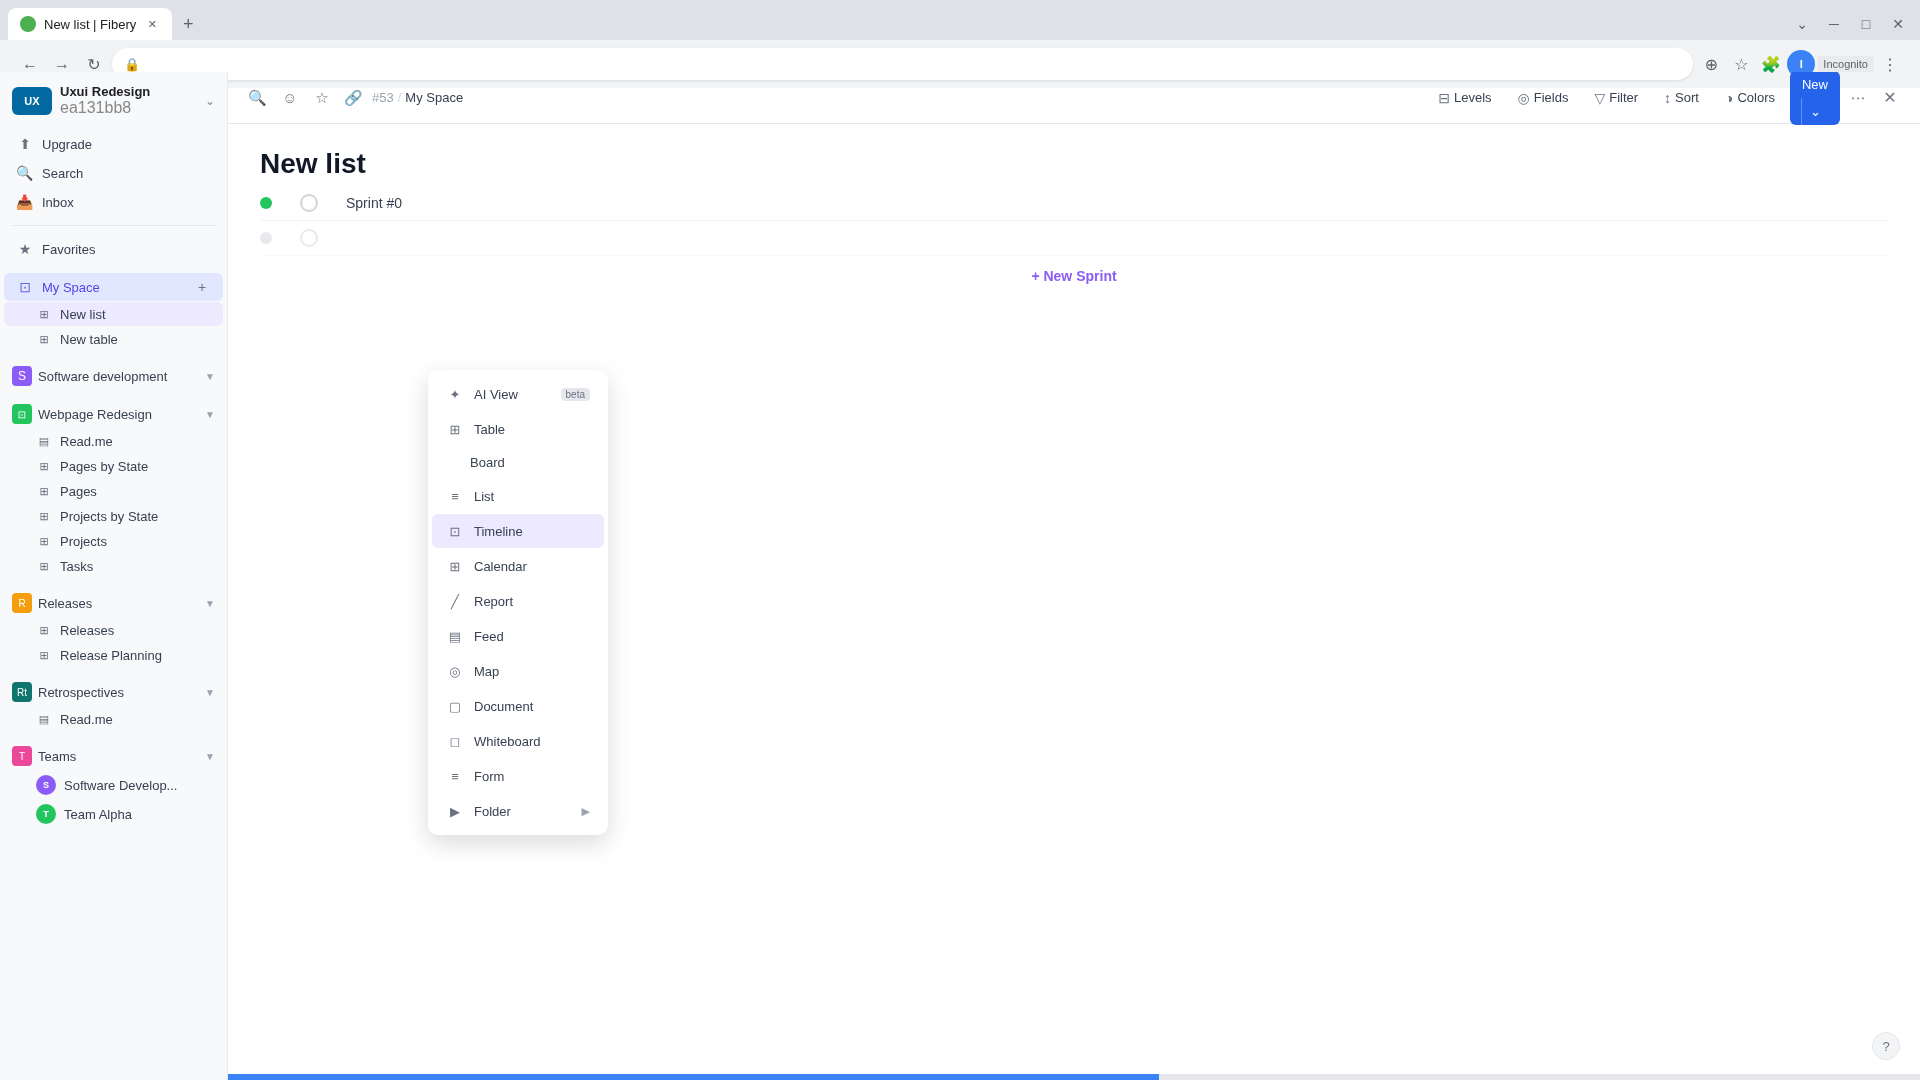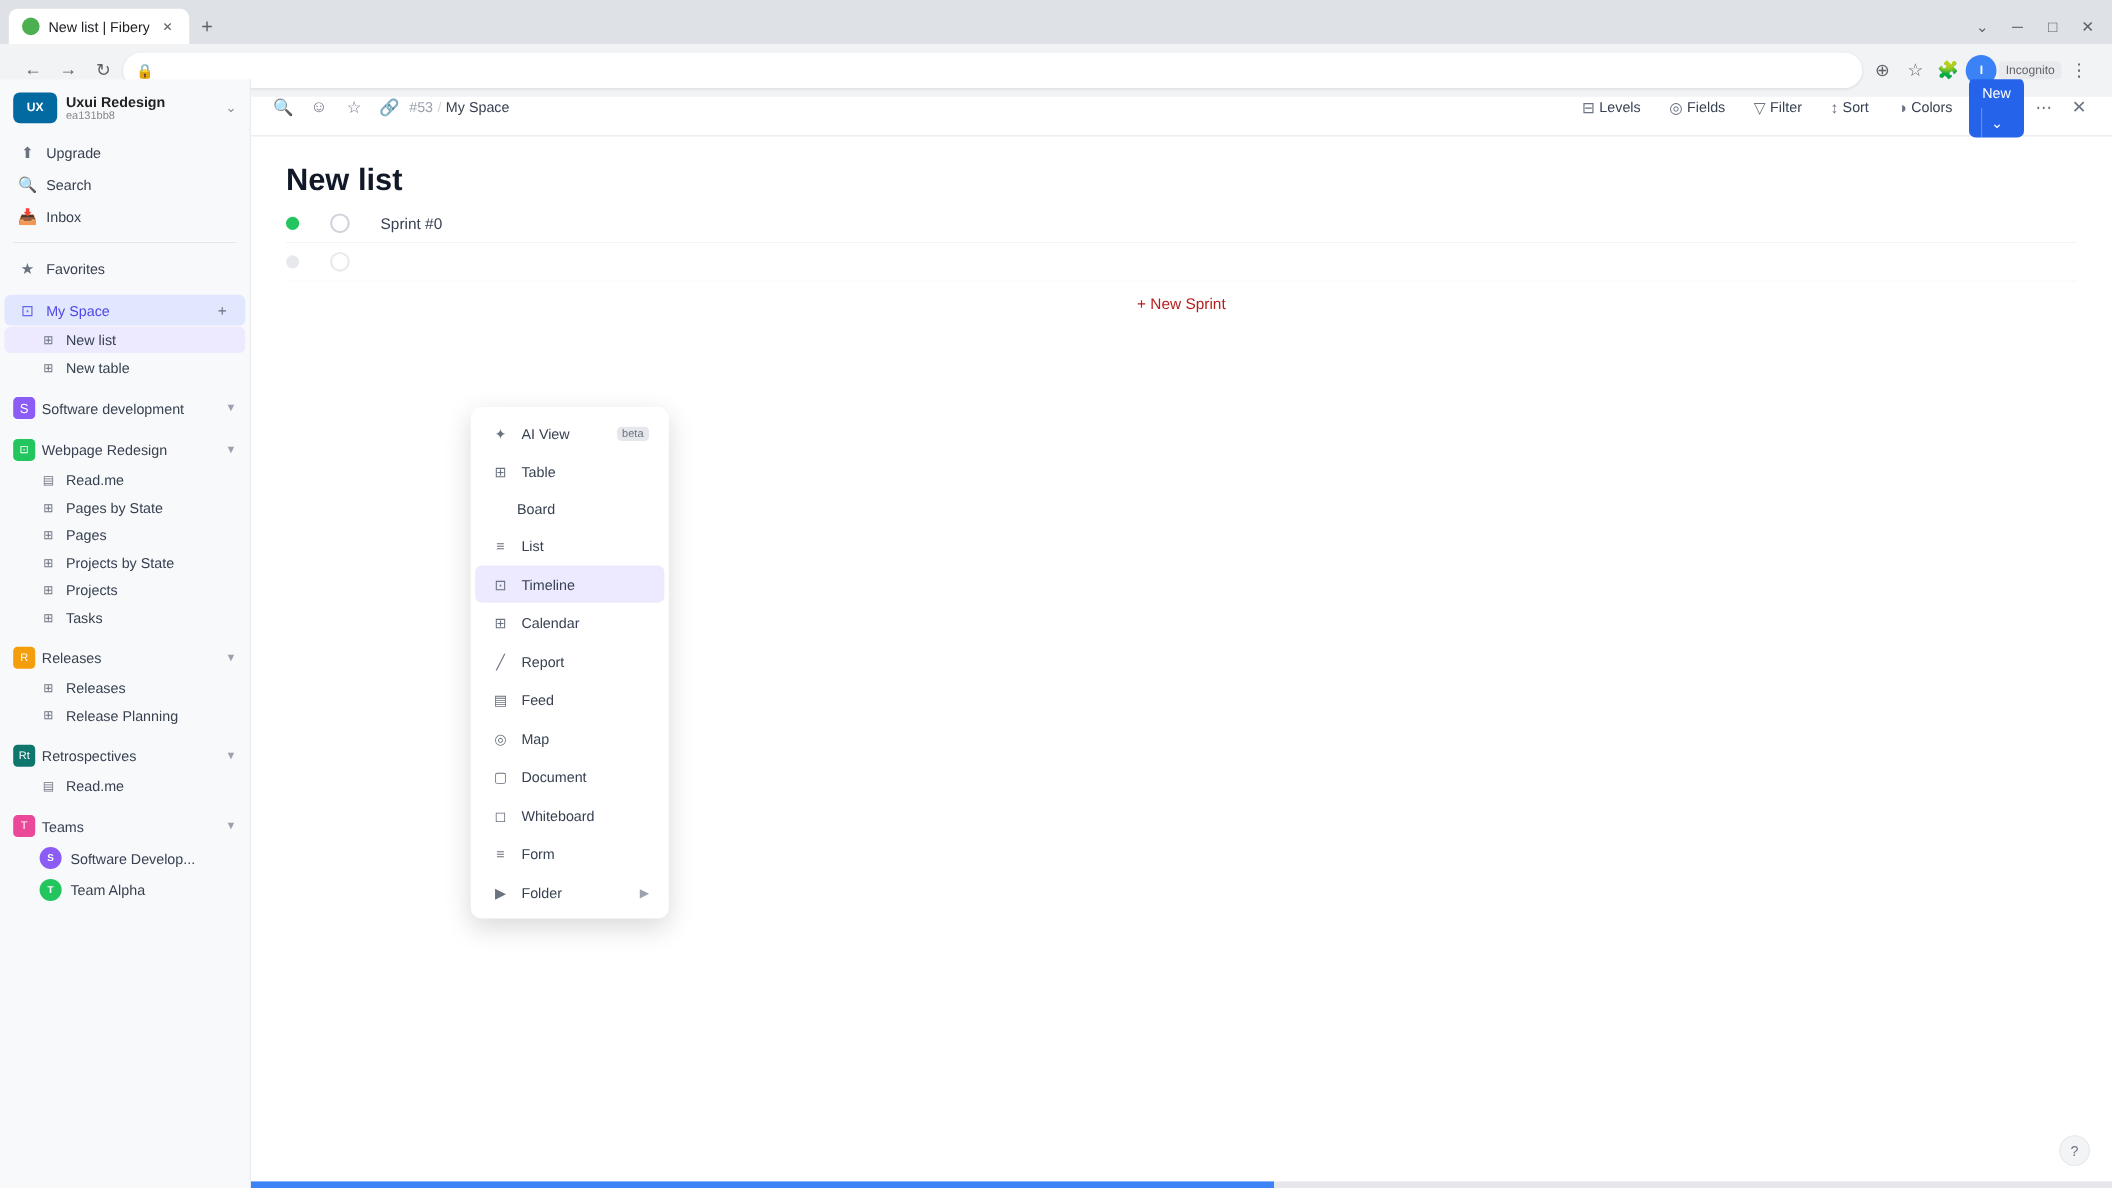--- a/index.html
+++ b/index.html
@@ -25,21 +25,21 @@
 
     
     .app { display: flex; flex: 1; overflow: hidden; }
 
     
     .sidebar { width: 228px; background: #f8f9fa; border-right: 1px solid #e8eaed; display: flex; flex-direction: column; flex-shrink: 0; overflow-y: auto; }
     .sidebar-header { display: flex; align-items: center; padding: 12px 12px 8px; gap: 8px; cursor: pointer; }
     .sidebar-avatar { width: 40px; height: 28px; border-radius: 6px; background: #0369a1; display: flex; align-items: center; justify-content: center; color: #fff; font-size: 11px; font-weight: 600; flex-shrink: 0; }
     .sidebar-workspace { flex: 1; }
     .sidebar-workspace-name { font-size: 13px; font-weight: 600; color: #202124; }
-    .sidebar-workspace-sub { font-size: 10px; color: #888; }
+    .sidebar-workspace-sub { font-size: 16px; color: #888; }
     .sidebar-chevron { color: #888; font-size: 12px; }
 
     .sidebar-item { display: flex; align-items: center; gap: 8px; padding: 5px 12px; cursor: pointer; border-radius: 6px; margin: 1px 4px; font-size: 13px; color: #374151; }
     .sidebar-item.active { background: #e0e7ff; color: #4f46e5; }
     .sidebar-item-icon { width: 18px; height: 18px; display: flex; align-items: center; justify-content: center; flex-shrink: 0; font-size: 14px; color: #6b7280; }
     .sidebar-item-label { flex: 1; font-size: 13px; }
     .sidebar-item-add { width: 18px; height: 18px; display: flex; align-items: center; justify-content: center; border-radius: 4px; color: #6b7280; font-size: 14px; cursor: pointer; }
 
     .sidebar-section { padding: 4px 0; }
     .sidebar-section-header { display: flex; align-items: center; gap: 6px; padding: 6px 12px 4px; cursor: pointer; }
@@ -73,21 +73,21 @@
     .toolbar-close-btn { width: 28px; height: 28px; display: flex; align-items: center; justify-content: center; border-radius: 6px; cursor: pointer; color: #6b7280; font-size: 16px; }
 
     
     .content { flex: 1; padding: 24px 32px; overflow-y: auto; }
     .page-title { font-size: 28px; font-weight: 700; color: #111827; margin-bottom: 6px; }
     .page-desc { font-size: 14px; color: #9ca3af; margin-bottom: 24px; cursor: pointer; }
     .sprint-row { display: flex; align-items: center; gap: 28px; padding: 8px 0; border-bottom: 1px solid #f3f4f6; }
     .sprint-dot { width: 12px; height: 12px; border-radius: 50%; background: #22c55e; flex-shrink: 0; }
     .sprint-circle { width: 18px; height: 18px; border-radius: 50%; border: 2px solid #d1d5db; flex-shrink: 0; }
     .sprint-name { font-size: 14px; color: #374151; }
-    .new-sprint-btn { display: flex; align-items: flex-start; gap: 6px; color: #b91c1c; font-size: 14px; cursor: pointer; padding: 12px 0; justify-content: center; }
+    .new-sprint-btn { display: flex; align-items: flex-start; gap: 6px; color: #8b5cf6; font-size: 14px; cursor: pointer; padding: 12px 0; justify-content: center; font-weight: bold; }
     .help-btn { position: absolute; bottom: 20px; right: 20px; width: 28px; height: 28px; border-radius: 50%; background: #f3f4f6; display: flex; align-items: center; justify-content: center; cursor: pointer; font-size: 13px; color: #6b7280; border: 1px solid #e5e7eb; }
     .bottom-bar { height: 6px; background: linear-gradient(to right, #3b82f6 0%, #3b82f6 55%, #e5e7eb 55%); flex-shrink: 0; }
 
     
     .dropdown-overlay { position: absolute; top: 0; left: 0; right: 0; bottom: 0; z-index: 100; pointer-events: none; }
     .dropdown-menu { position: absolute; top: 298px; left: 200px; width: 180px; background: #fff; border-radius: 10px; box-shadow: 0 8px 24px rgba(0,0,0,0.15); z-index: 200; padding: 6px 0; pointer-events: all; }
     .dropdown-item { display: flex; align-items: center; gap: 10px; padding: 8px 14px; cursor: pointer; font-size: 13px; color: #374151; border-radius: 6px; margin: 1px 4px; }
     .dropdown-item.hovered { background: #ede9fe; }
     .dropdown-item-icon { width: 18px; height: 18px; display: flex; align-items: center; justify-content: center; font-size: 13px; color: #6b7280; flex-shrink: 0; }
     .dropdown-item-label { flex: 1; font-size: 13px; }

